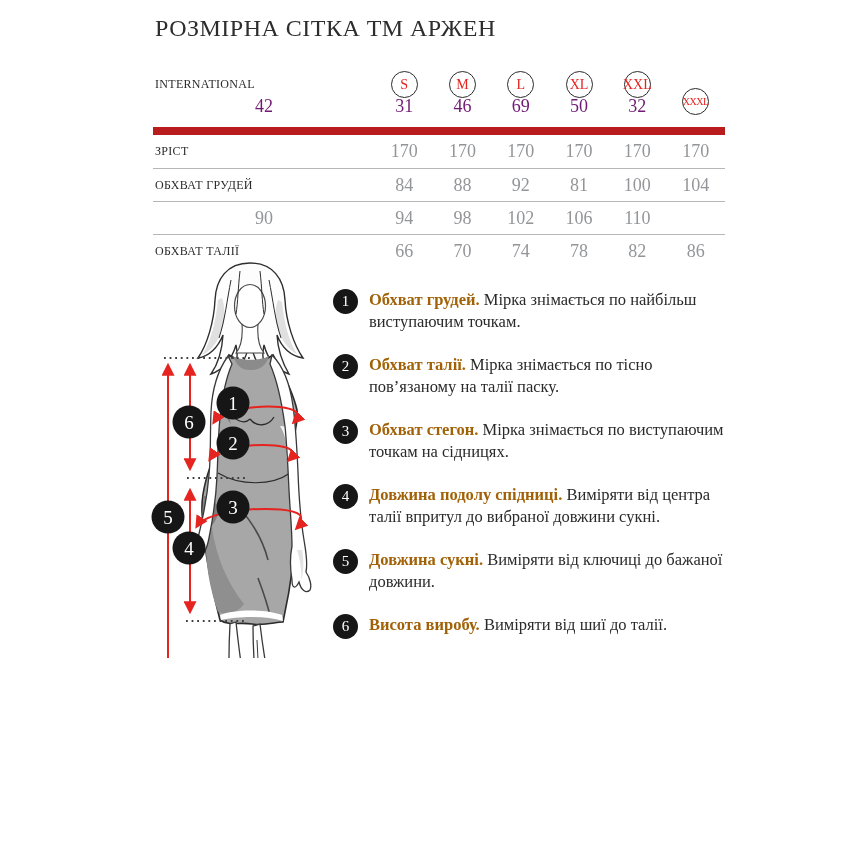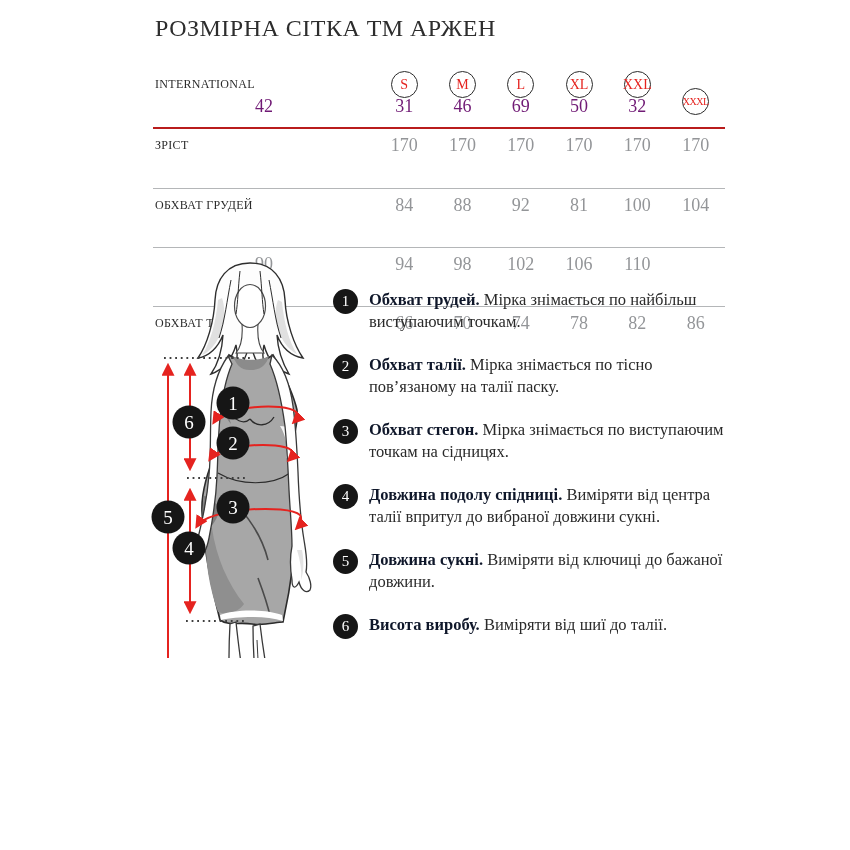--- a/index.html
+++ b/index.html
@@ -16,40 +16,40 @@
   
   .size-table { position:absolute; left:153px; top:54px; width:572px; }
   .trow {
     display:grid; grid-template-columns:222px repeat(6, 58.3px);
     align-items:center; height:33px;
   }
   .trow.hdr { height:35px; }
   .tlabel { font-size:12px; color:#2b2b2b; letter-spacing:.3px; padding-left:2px; }
   .tcell { text-align:center; font-size:18px; color:#939598; }
   .tcell.dark { color:#701a75; }
-  .tbody { border-top:2px solid #b91c1c; margin-top:3px; }
-  .tbody .trow + .trow { border-top:1.5px solid #b4b6b8;margin-top:26px; }
+  .tbody { border-top:8px solid #b91c1c; margin-top:3px; }
+  .tbody .trow + .trow { border-top:1.5px solid #b4b6b8; }
   .size-circle {
     display:inline-flex; align-items:center; justify-content:center;
     width:27px; height:27px; border:1.8px solid #2b2b2b; border-radius:50%;
     color:#e5231f; font-size:14px; font-weight:400; white-space:nowrap;
   }
   .trow.hdr .tcell:nth-child(6) .size-circle { font-size:14px; }
   .trow.hdr .tcell:nth-child(7) .size-circle { font-size:10px; letter-spacing:-.5px;margin-top:34px; }
 
   
   .legend { position:absolute; left:333px; top:289px; width:394px; }
   .legend-item { display:flex; gap:11px; margin-bottom:21px; }
   .legend-num {
     flex:0 0 auto; width:25px; height:25px; border-radius:50%;
     background:#161616; color:#fff; font-size:15px;
     display:flex; align-items:center; justify-content:center; margin-top:0px;
   }
   .legend-text { font-size:16.5px; line-height:22px; color:#2a2a2a; }
-  .legend-text b { font-weight:700; color:#0f172a; }
+  .legend-text b { font-weight:700; color:#a16207; }
 
   
   .figure-wrap { position:absolute; left:140px; top:260px; width:212px; height:590px; }
 </style>
 </head>
 <body>
 
 <div class="page">
 
   <h1 class="title">РОЗМІРНА СІТКА ТМ АРЖЕН</h1>

